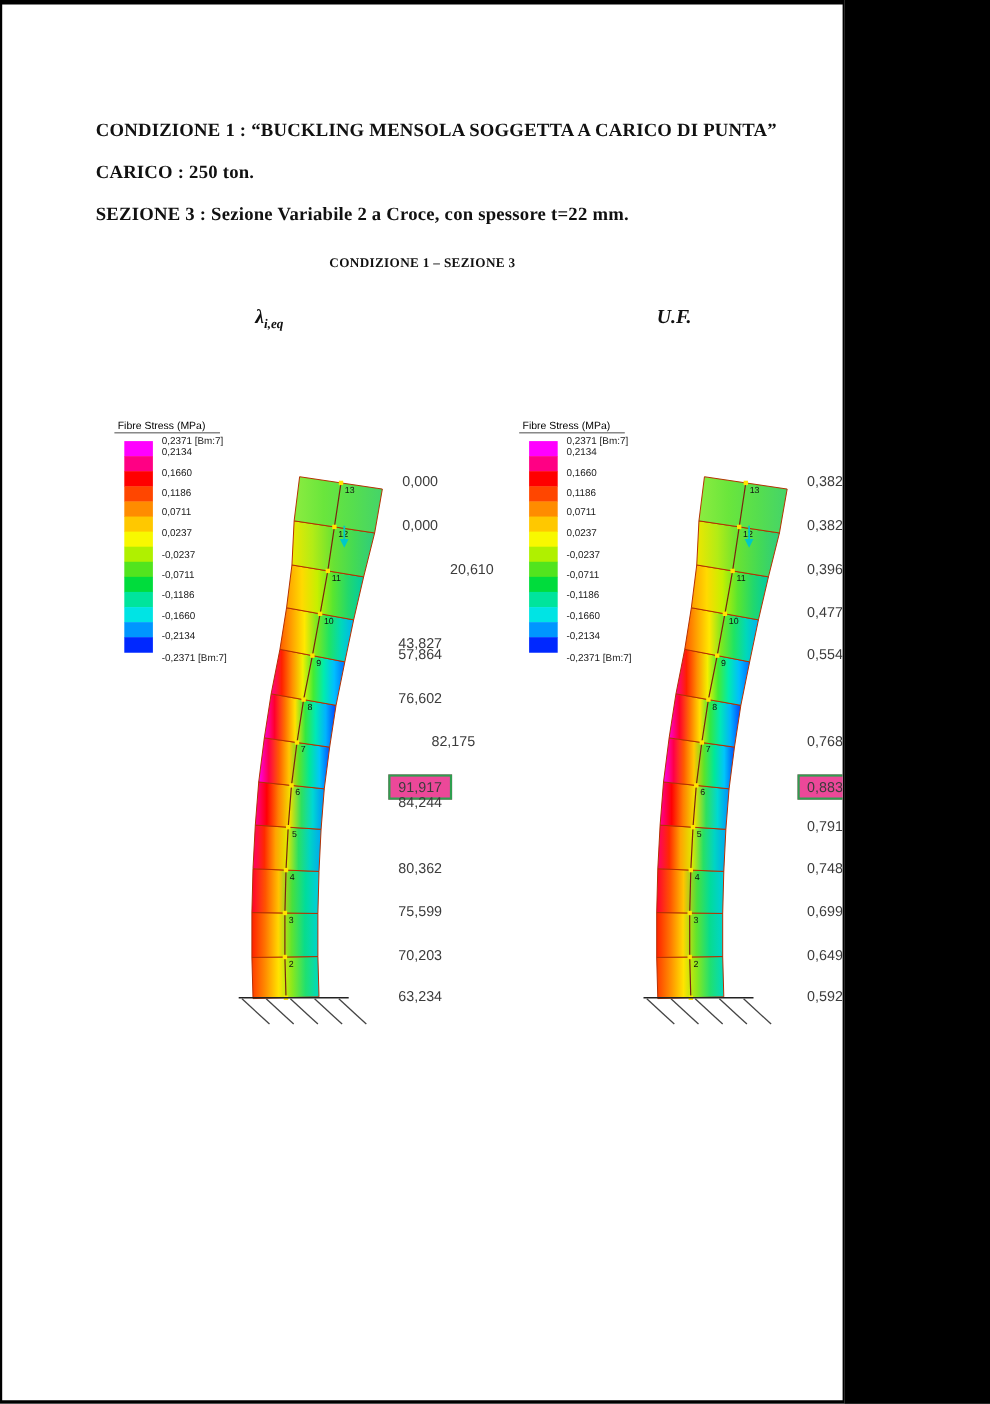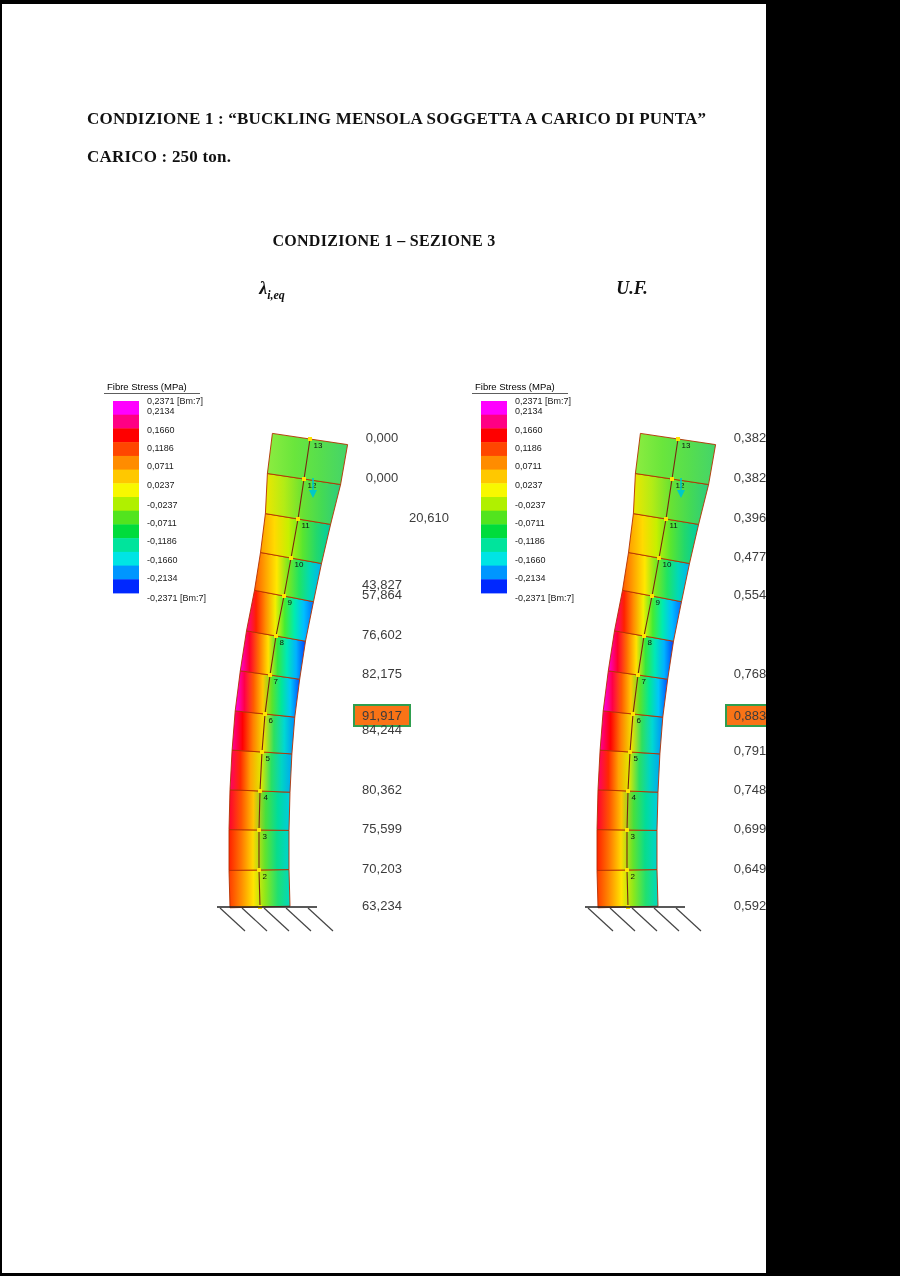--- a/index.html
+++ b/index.html
@@ -1,38 +1,39 @@
 <!DOCTYPE html>
 <html><head>
 <meta charset="utf-8">
 <style>
   html,body{margin:0;padding:0;background:#000;}
   .page{position:relative;width:768px;height:1276px;background:#fff;box-sizing:border-box;
         border:2px solid #000;border-top-width:4px;border-bottom-width:3px;
         font-family:"Liberation Serif",serif;overflow:hidden;}
   .h-line{position:absolute;left:85px;font-weight:bold;font-size:17px;color:#111;white-space:nowrap;letter-spacing:0.2px;}
-  .sec-title{position:absolute;top:228px;left:0;width:100%;text-align:center;font-weight:bold;font-size:16px;color:#111;letter-spacing:0.3px;}
-  .sym{position:absolute;top:274px;font-weight:bold;font-style:italic;font-size:18px;color:#111;text-align:center;}
+  .sec-title{position:absolute;top:228px;left:0;width:100%;text-align:center;font-weight:bold;font-size:12px;color:#111;letter-spacing:0.3px;}
+  .sym{position:absolute;top:274px;font-weight:bold;font-style:italic;font-size:18px;color:#111;text-align:left;}
   .sym sub{font-size:12px;}
   .figure{position:absolute;width:345px;height:570px;}
   .figure svg{position:absolute;left:0;top:0;}
   .legtitle{font-family:"Liberation Sans",sans-serif;font-size:9.5px;fill:#000;}
   .leglbl{font-family:"Liberation Sans",sans-serif;font-size:9px;fill:#1a1a1a;}
   .nodelbl{font-family:"Liberation Sans",sans-serif;font-size:8px;fill:#111;}
   .val{position:absolute;left:235px;width:100px;text-align:center;
        font-family:"Liberation Sans",sans-serif;font-size:13px;color:#3c3c3c;line-height:17px;}
-  .val .boxed{display:inline-block;border:2px solid #2f9e4f;background:#f97316;padding:1px 7px;}
+  .val .boxed{display:inline-block;border:2px solid #2f9e4f;background:#ec4899;padding:1px 7px;}
   .page-num{position:absolute;top:1178px;left:790px;font-size:15px;color:#111;}
 </style>
 </head>
 <body>
 
 <div class="page">
   <div class="h-line" style="top:105px">CONDIZIONE 1 : “BUCKLING MENSOLA SOGGETTA A CARICO DI PUNTA”</div>
   <div class="h-line" style="top:143px">CARICO : 250 ton.</div>
+  <div class="h-line" style="top:181px">SEZIONE 3 : Sezione Variabile 2 a Croce, con spessore t=22 mm.</div>
 
   <div class="sec-title">CONDIZIONE 1 – SEZIONE 3</div>
 
   <div class="sym" style="left:230px;width:80px"><span>λ</span><sub>i,eq</sub></div>
   <div class="sym" style="left:595px;width:70px">U.F.</div>
 
   <div class="figure" style="left:95px;top:373px">
       <svg width="345" height="570" viewBox="0 0 345 570">
         <defs>
           <linearGradient id="f0s0" x1="0" y1="0" x2="1" y2="0">
@@ -218,21 +219,21 @@
           <text class="leglbl" x="50" y="203.5">-0,2134</text>
           <text class="leglbl" x="50" y="223.5">-0,2371 [Bm:7]</text>
         </g>
       </svg>
       <div class="val" style="top: 52px;"><span>0,000</span></div>
       <div class="val" style="top: 92px;"><span>0,000</span></div>
       <div class="val" style="top: 132px; padding-left: 47px;"><span>20,610</span></div>
       <div class="val" style="top: 171px; margin-top: 28px;"><span>43,827</span></div>
       <div class="val" style="top: 209px;"><span>57,864</span></div>
       <div class="val" style="top: 249px;"><span>76,602</span></div>
-      <div class="val" style="top: 288px;"><span>82,175</span></div>
+      <div class="val" style="top: 288px; text-align: right;"><span>82,175</span></div>
       <div class="val" style="top: 327px;"><span class="boxed" style="border-color: rgb(47, 158, 79);">91,917</span></div>
       <div class="val" style="top: 344px;"><span>84,244</span></div>
       <div class="val" style="top: 404px;"><span>80,362</span></div>
       <div class="val" style="top: 443px;"><span>75,599</span></div>
       <div class="val" style="top: 483px;"><span>70,203</span></div>
       <div class="val" style="top: 520px;"><span>63,234</span></div>
     </div>
   <div class="figure" style="left:463px;top:373px">
       <svg width="345" height="570" viewBox="0 0 345 570">
         <defs>

